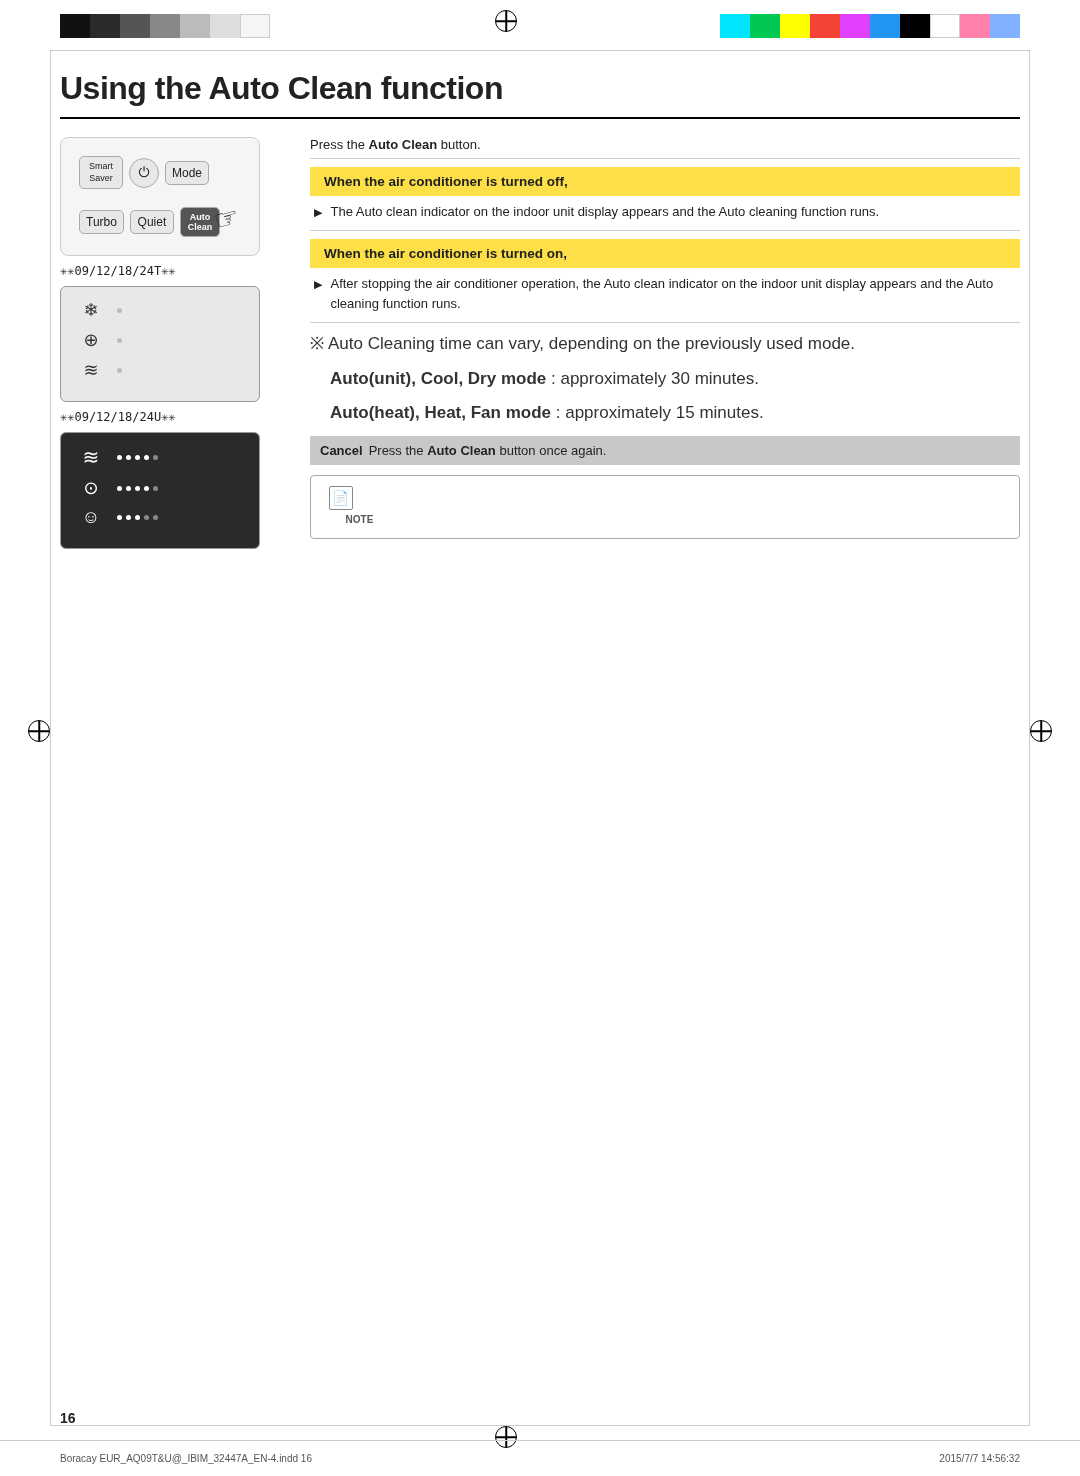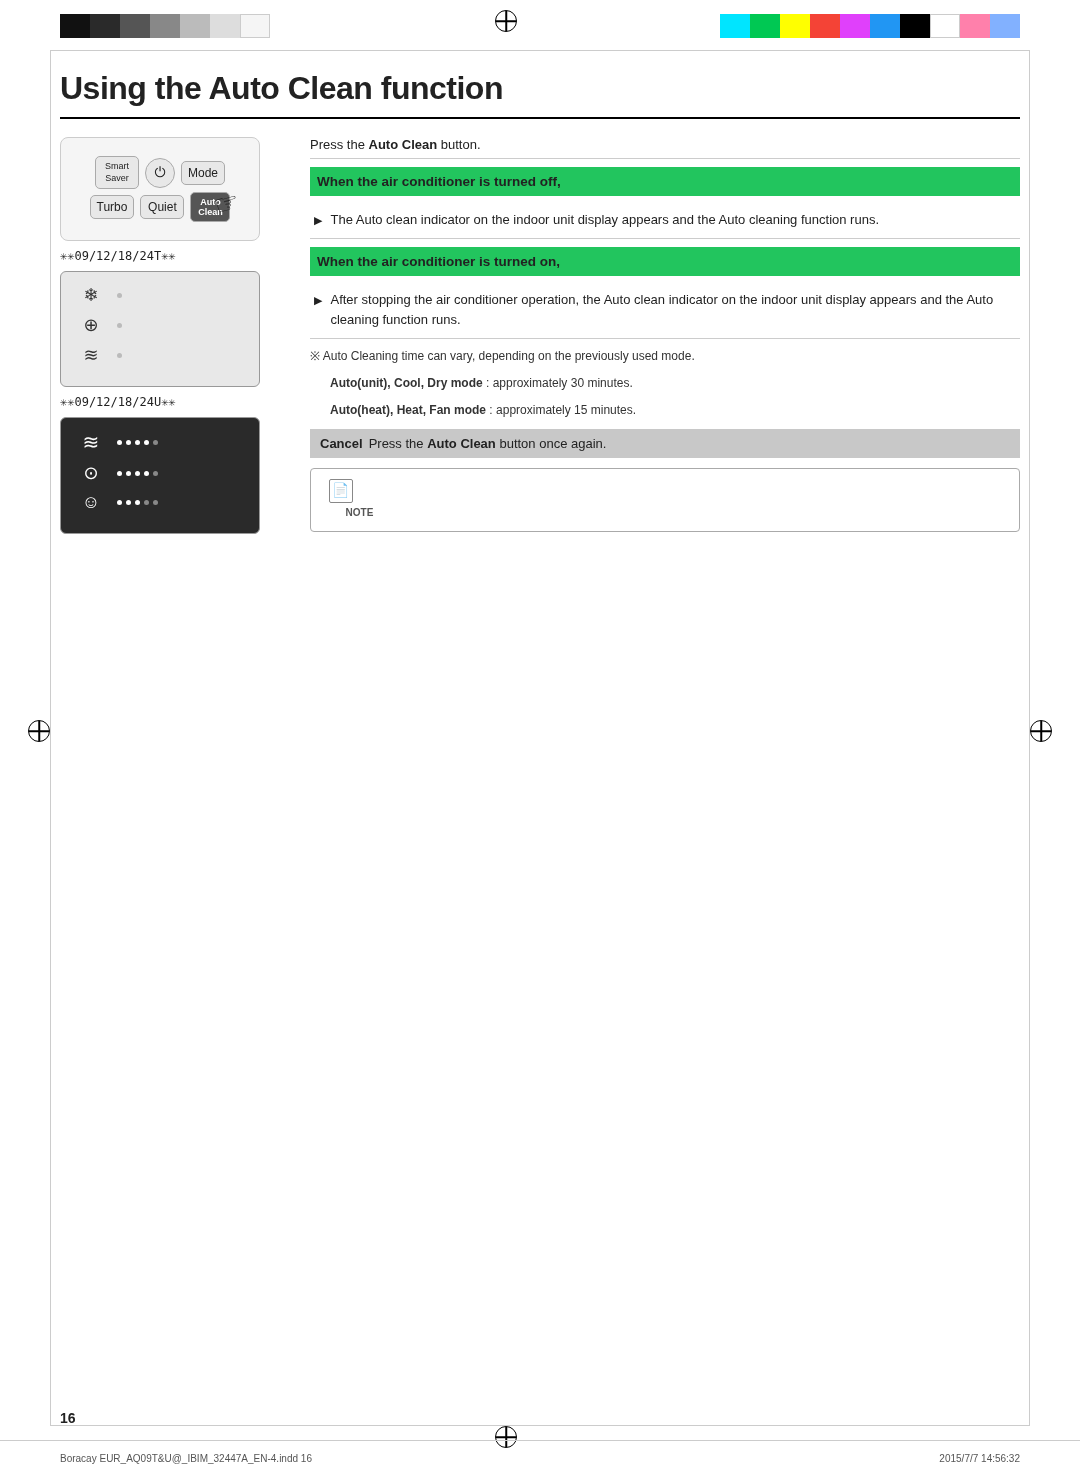--- a/index.html
+++ b/index.html
@@ -90,23 +90,22 @@
       border-radius: 8px;
       padding: 10px;
       background: #f5f5f5;
       margin-bottom: 8px;
       position: relative;
     }
 
     .remote-inner {
       display: flex;
       flex-direction: column;
-      gap: 3px;
+      gap: 18px;
       padding: 8px;
-      align-items: center;
     }
 
     .remote-row {
       display: flex;
       gap: 6px;
       align-items: center;
     }
 
     .remote-btn {
       border: 1px solid #aaa;
@@ -208,23 +207,23 @@
     .press-label {
       font-size: 13px;
       margin-bottom: 8px;
       padding-bottom: 6px;
       border-bottom: 1px solid #ccc;
     }
 
     .section-header {
       font-size: 13.5px;
       font-weight: bold;
-      background: #22c55e;
-      padding: 7px 7px;
-      margin-bottom: 14px;
+      background: #fde047;
+      padding: 7px 14px;
+      margin-bottom: 6px;
       margin-top: 0;
     }
 
     .bullet-point {
       display: flex;
       gap: 8px;
       font-size: 13px;
       line-height: 1.55;
       margin-bottom: 8px;
       padding-left: 4px;
@@ -236,21 +235,21 @@
       flex-shrink: 0;
     }
 
     .section-divider {
       border: none;
       border-top: 1px solid #ccc;
       margin: 8px 0;
     }
 
     .note-block {
-      font-size: 12px;
+      font-size: 17px;
       line-height: 1.55;
       margin: 8px 0;
       color: #333;
     }
 
     .cancel-row {
       background: #c8c8c8;
       padding: 7px 10px;
       font-size: 13px;
       margin: 10px 0;

